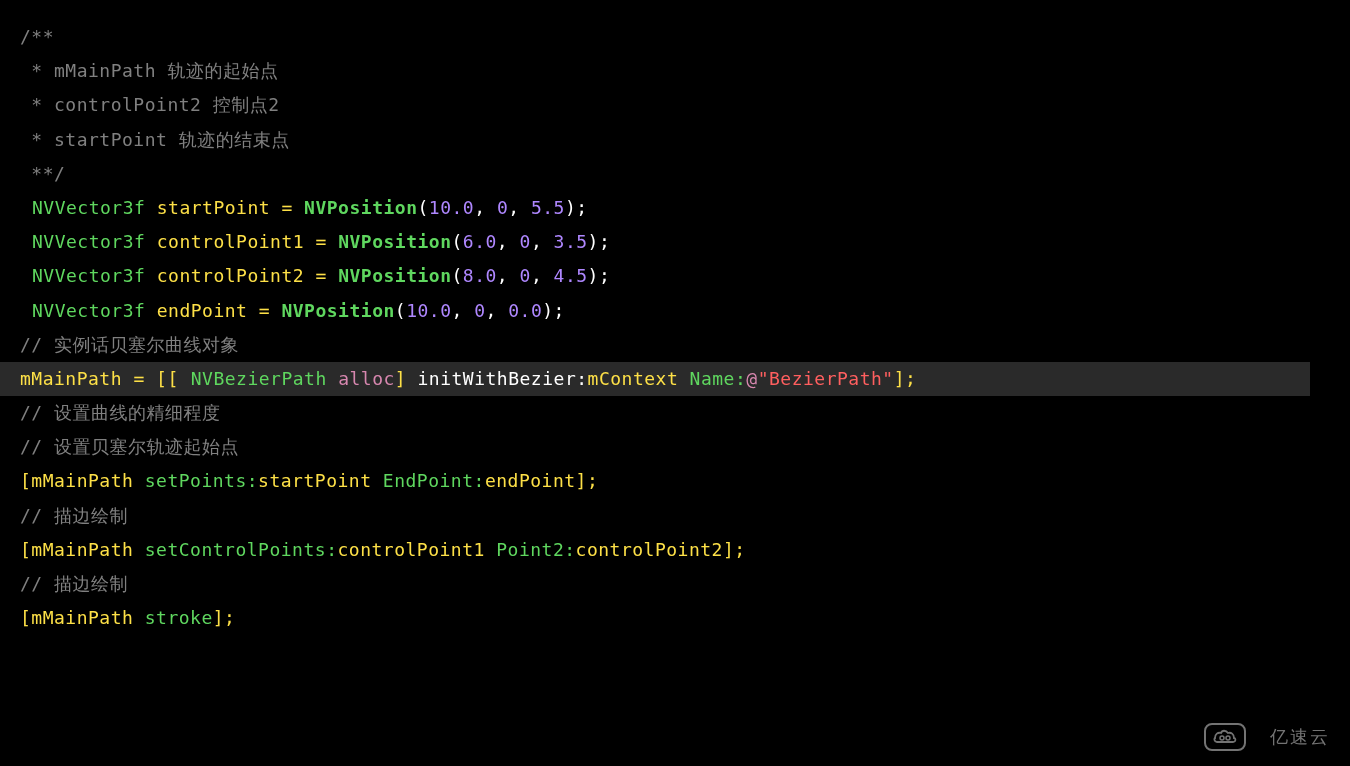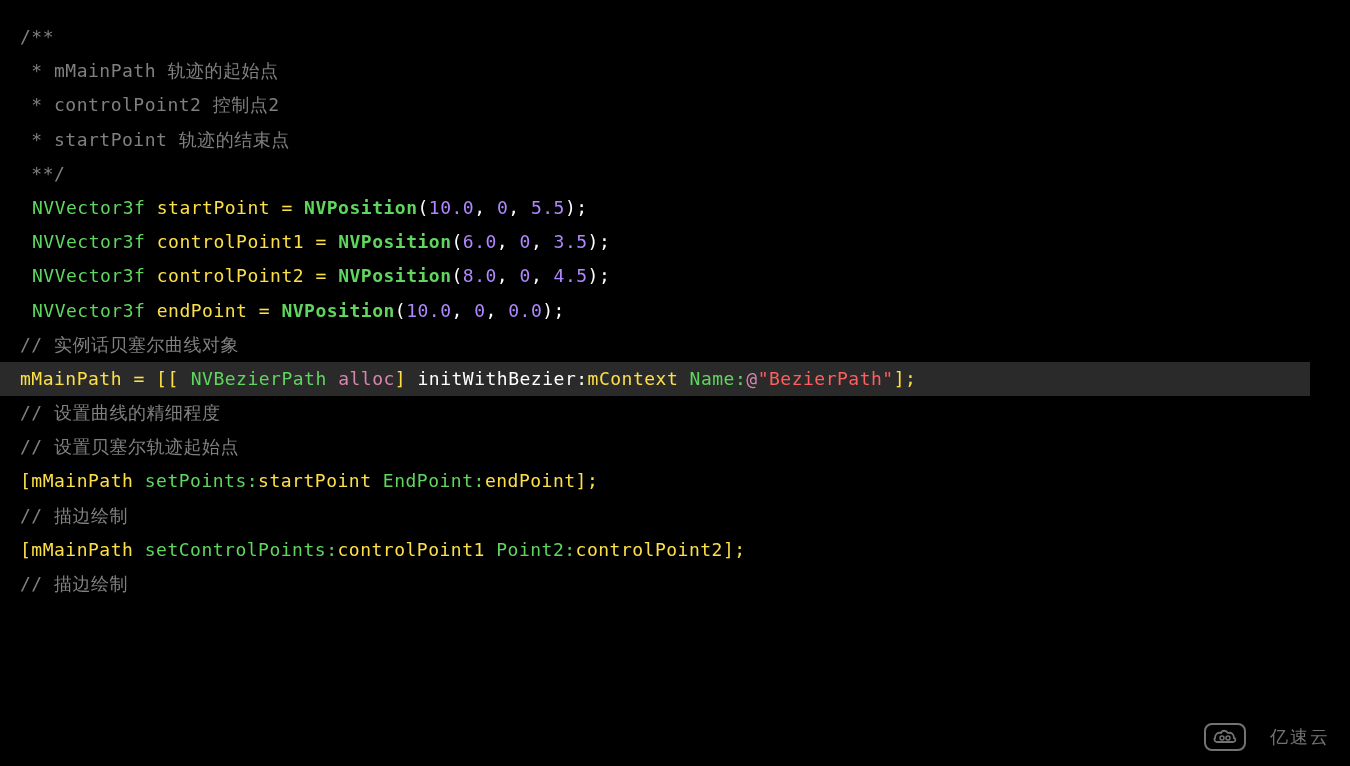--- a/index.html
+++ b/index.html
@@ -102,20 +102,21 @@
   <div class="code-line"><span class="comment">// 设置贝塞尔轨迹起始点</span></div>
 
   <div class="code-line"><span class="identifier">[</span><span class="identifier">mMainPath</span><span class="identifier"> </span><span class="method">setPoints:</span><span class="identifier">startPoint</span><span class="identifier"> </span><span class="param-name">EndPoint:</span><span class="identifier">endPoint</span><span class="identifier">];</span></div>
 
   <div class="code-line"><span class="comment">// 描边绘制</span></div>
 
   <div class="code-line"><span class="identifier">[</span><span class="identifier">mMainPath</span><span class="identifier"> </span><span class="method">setControlPoints:</span><span class="identifier">controlPoint1</span><span class="identifier"> </span><span class="param-name">Point2:</span><span class="identifier">controlPoint2</span><span class="identifier">];</span></div>
 
   <div class="code-line"><span class="comment">// 描边绘制</span></div>
 
+  <div class="code-line"><span class="identifier">[</span><span class="identifier">mMainPath</span><span class="identifier"> </span><span class="method">stroke</span><span class="identifier">];</span></div>
 </div>
 
 <div class="watermark">
   <div class="watermark-icon">
     <svg width="28" height="18" viewBox="0 0 28 18" fill="none">
       <path d="M4 10 C4 6, 7 4, 10 5 C11 2, 15 2, 17 5 C20 4, 23 6, 23 10 C25 10, 25 14, 22 14 L6 14 C3 14, 3 10, 4 10 Z" stroke="#9a9a9a" stroke-width="1.8" fill="none"></path>
       <circle cx="11" cy="10" r="2" stroke="#9a9a9a" stroke-width="1.5" fill="none"></circle>
       <circle cx="17" cy="10" r="2" stroke="#9a9a9a" stroke-width="1.5" fill="none"></circle>
     </svg>
   </div>

